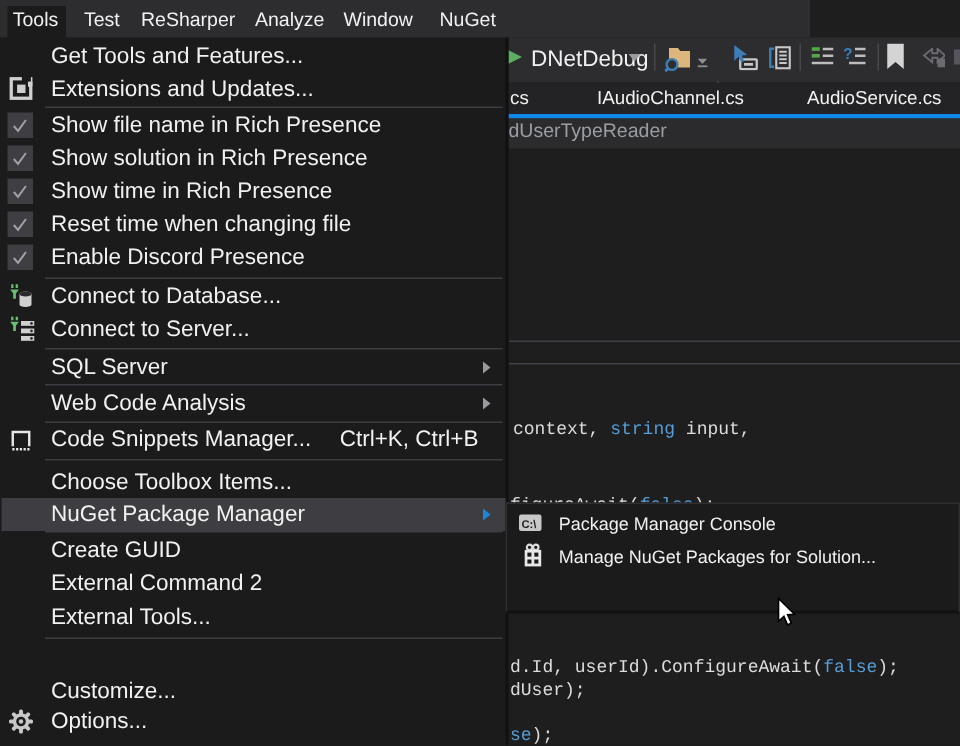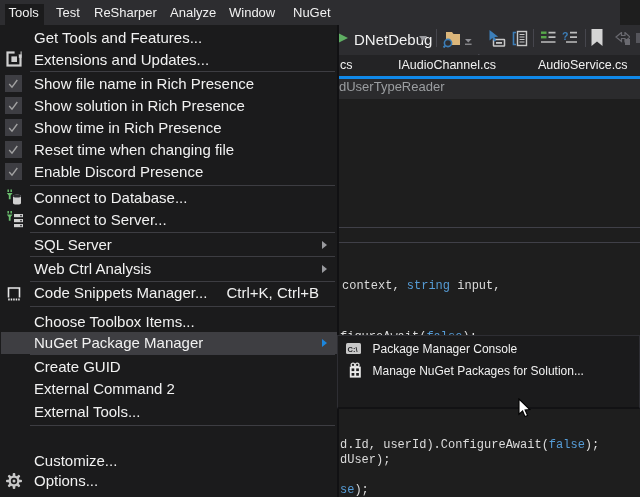--- a/index.html
+++ b/index.html
@@ -1,20 +1,20 @@
 <!DOCTYPE html>
 <html><head>
 <meta charset="utf-8">
 <style>
   * { margin:0; padding:0; box-sizing:border-box; }
   html,body { width:640px; height:497px; overflow:hidden; }
   body { background:#1e1e1e; font-family:"Liberation Sans", sans-serif; position:relative; }
   .abs { position:absolute; }
   
-  #menubar { left:0; top:0; width:620px; height:25px; background:#2d2d30; z-index:5; }
+  #menubar { left:0; top:0; width:540px; height:25px; background:#2d2d30; z-index:5; }
   .mb { position:absolute; top:0; height:25px; line-height:26px; color:#f1f1f1; font-size:13px; }
   #toolsbox { position:absolute; left:5px; top:4px; width:39px; height:21px; background:#1b1b1c; }
   #toolbar { left:0; top:25px; width:640px; height:30px; background:#2d2d30; }
   #tabstrip { left:0; top:55px; width:640px; height:21px; background:#232325; }
   .tab { position:absolute; top:1px; height:18px; line-height:18px; color:#f1f1f1; font-size:12.5px; }
   #blueline { left:0; top:76px; width:640px; height:3px; background:#1088e8; }
   #crumb { left:0; top:79px; width:640px; height:20px; background:#2b2b2d; color:#9b9ea1; font-size:13px; line-height:20px; }
   .tsep { position:absolute; top:29px; width:1px; height:18px; background:#46464d; }
   
   .code { position:absolute; font-family:"Liberation Mono", monospace; font-size:12px; line-height:15px; color:#dcdcdc; white-space:pre; }
@@ -209,21 +209,21 @@
         <circle cx="16" cy="14.6" r="0.9" fill="#2a2a2e"></circle>
       </svg>
     </div>
     <div class="sep" style="top:206.5px;"></div>
     <div class="mi" style="top:208.5px;">
       <span class="lab">SQL Server</span>
       <span class="arrow"></span>
     </div>
     <div class="sep" style="top:231.3px;"></div>
     <div class="mi" style="top:233px;">
-      <span class="lab">Web Ctrl Analysis</span>
+      <span class="lab">Web Code Analysis</span>
       <span class="arrow"></span>
     </div>
     <div class="sep" style="top:256px;"></div>
     <div class="mi" style="top:257px;">
       <span class="lab">Code Snippets Manager...</span>
       <span class="sc">Ctrl+K, Ctrl+B</span>
       <svg class="ico" width="18" height="18">
         <path d="M3.5,13.5 v-9.5 h11 v9.5" fill="none" stroke="#e8e8e8" stroke-width="1.6"></path>
         <path d="M3.2,15.5 h12" stroke="#e8e8e8" stroke-width="1.8" stroke-dasharray="1.5,1"></path>
       </svg>

